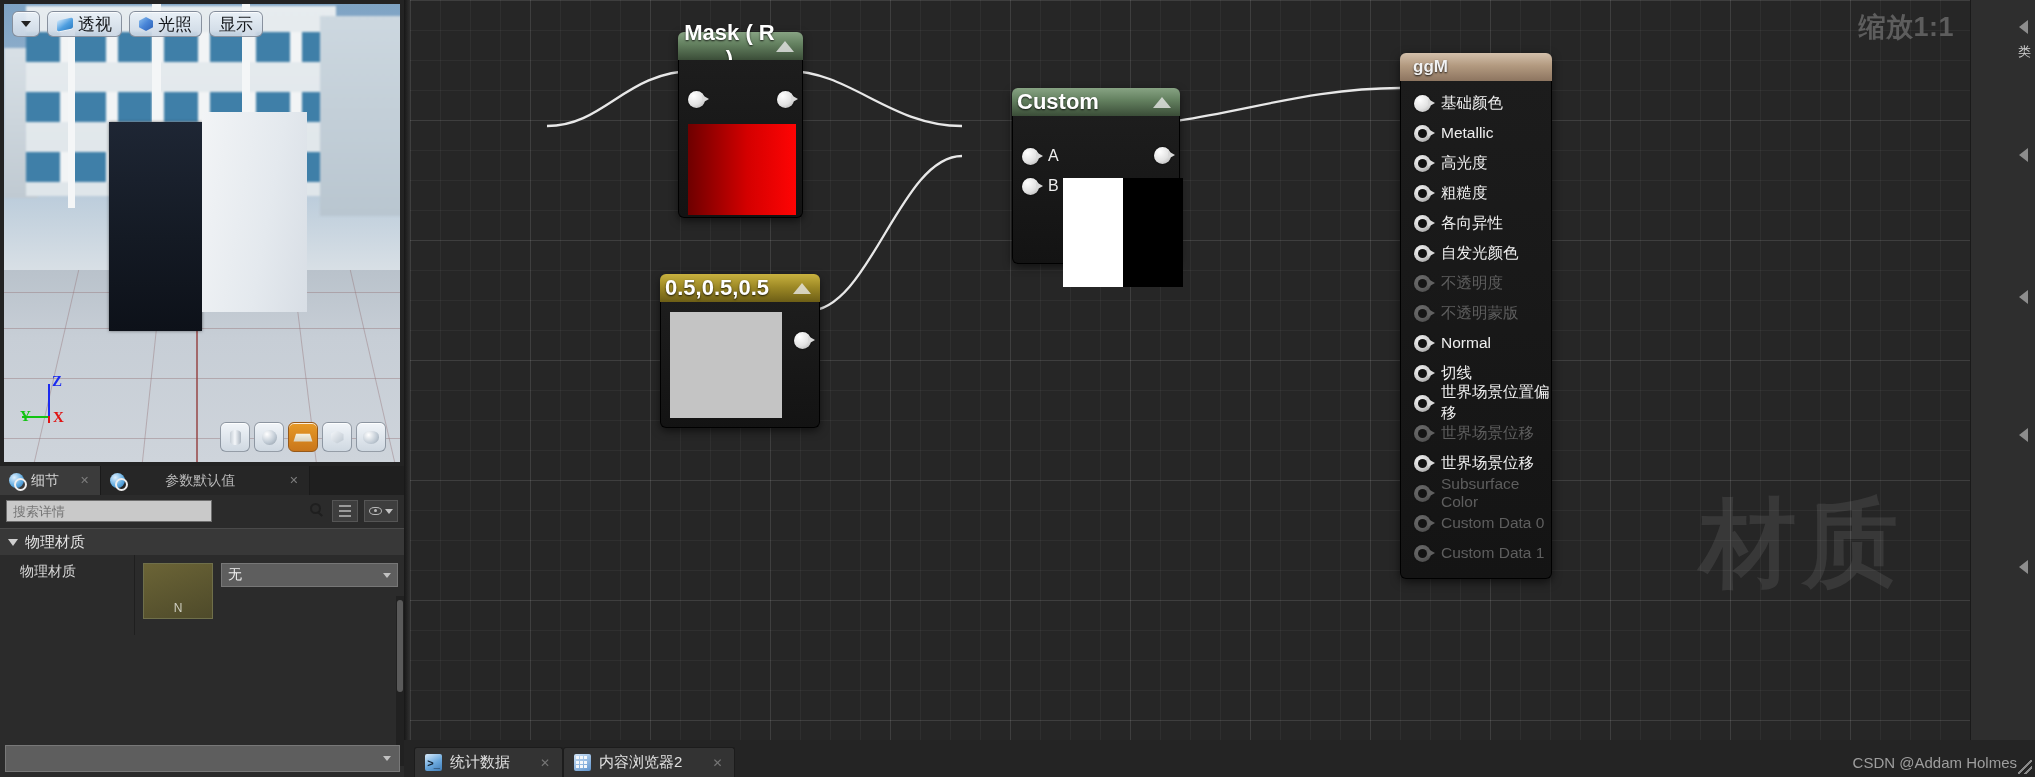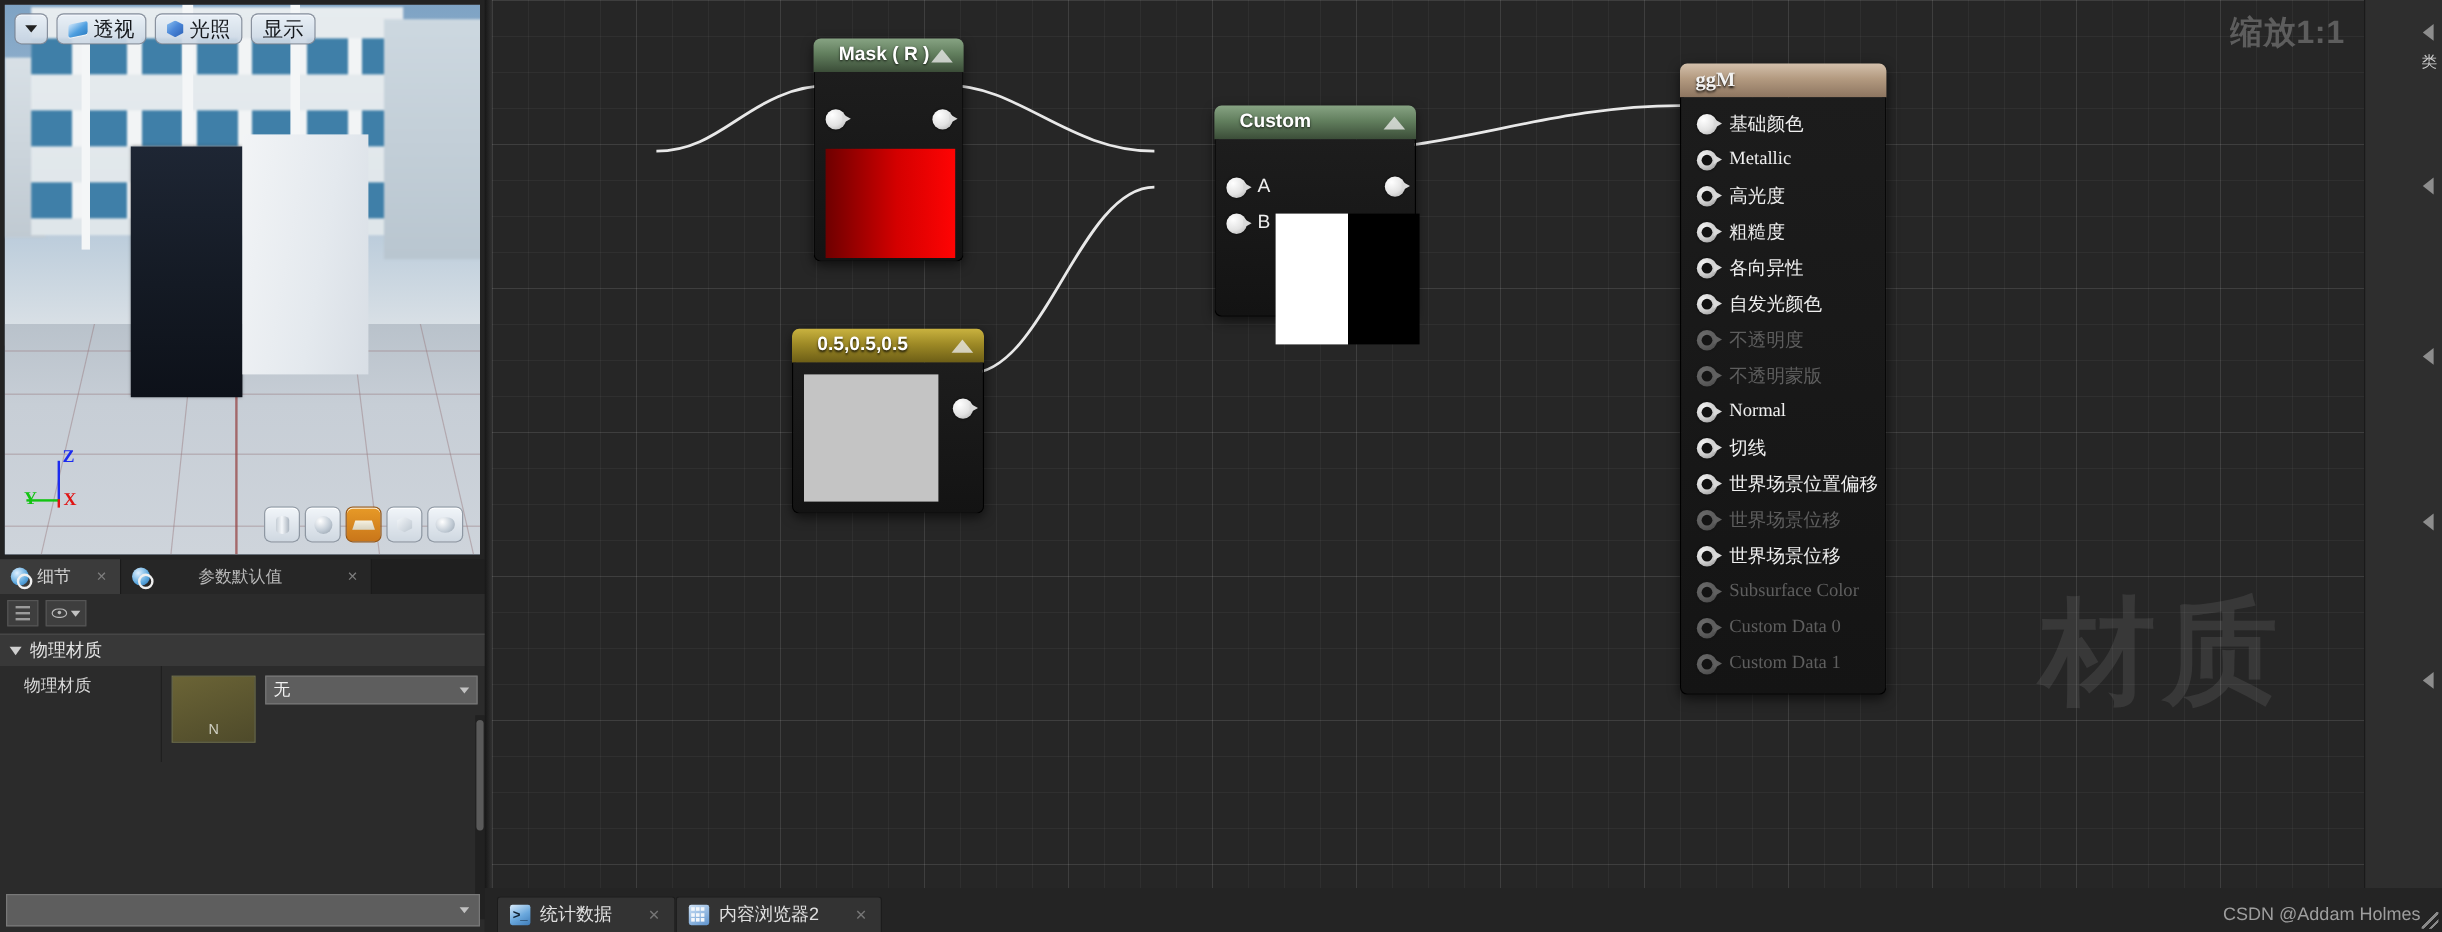--- a/index.html
+++ b/index.html
@@ -224,23 +224,24 @@
   #zoom-label{
     position:absolute; right:16px; top:9px;
     font-size:27px; color:#5d5d5d; font-weight:700; letter-spacing:.5px;
   }
   
   .node { position:absolute; border-radius:7px;
     box-shadow: 0 3px 9px rgba(0,0,0,.55); }
   .node-hdr {
     height:28px; border-radius:6px 6px 0 0;
     display:flex; align-items:center; justify-content:space-between;
-    padding: 0 9px 0 21px;
-    color:#fff; font-size:16px; font-weight:700;
+    padding: 0 9px 0 5px;
+    color:#fff; font-size:22px; font-weight:700;
     text-shadow: 0 1px 2px rgba(0,0,0,.8);
+    text-align: center;
   }
   .hdr-red   { background: linear-gradient(180deg,#7e1414 0%, #a32222 40%, #5b0f0f 100%); }
   .hdr-green { background: linear-gradient(180deg,#87a383 0%, #627f5e 45%, #3b4d38 100%); }
   .hdr-gold  { background: linear-gradient(180deg,#c9b23f 0%, #9e8a26 45%, #6d5e16 100%); }
   .hdr-tan   { background: linear-gradient(180deg,#d3c0ab 0%, #b39a80 45%, #8d7560 100%); }
   .tri-up {
     width:0;height:0;border-left:9px solid transparent;border-right:9px solid transparent;
     border-bottom:11px solid rgba(235,235,235,.78);
   }
   .node-body {
@@ -269,23 +270,22 @@
     border-radius:50%; background:#111;
   }
   .pin-row { display:flex; align-items:center; gap:9px; }
   .preview-sq { position:absolute; }
 
   
   #wires { position:absolute; left:0; top:0; width:1560px; height:740px; pointer-events:none; }
 
   
   #mat-node {
-    position:absolute; left:990px; top:53px; width:172px; border-radius:7px;
+    position:absolute; left:990px; top:53px; width:152px; border-radius:7px;
     box-shadow: 0 3px 10px rgba(0,0,0,.6);
-    font-family: Liberation Serif, serif;
   }
   #mat-hdr{
     height:28px; border-radius:6px 6px 0 0;
     display:flex;align-items:center; padding-left:13px;
     font-size:17px;font-weight:700;color:#f2f2f2;
     text-shadow:0 1px 2px rgba(0,0,0,.85);
   }
   #mat-body{
     background:linear-gradient(180deg,#1c1c1c,#141414);
     border:1px solid #000; border-top:none; border-radius:0 0 6px 6px;
@@ -451,20 +451,24 @@
           <span class="close-x">✕</span>
         </div>
         <div class="tab inactive">
           <span class="ico-info"></span>
           <span>参数默认值</span>
           <span class="close-x">✕</span>
         </div>
       </div>
 
       <div id="search-row">
+        <div class="search-wrap">
+          <input id="search-input" type="text" placeholder="搜索详情" style="">
+          <span class="mag"></span>
+        </div>
         <div class="sq-btn">
           <span class="grid-ico"></span>
         </div>
         <div class="eye-btn">
           <span class="eye"></span>
           <span class="mini-caret"></span>
         </div>
       </div>
 
       <div class="section-hdr">

